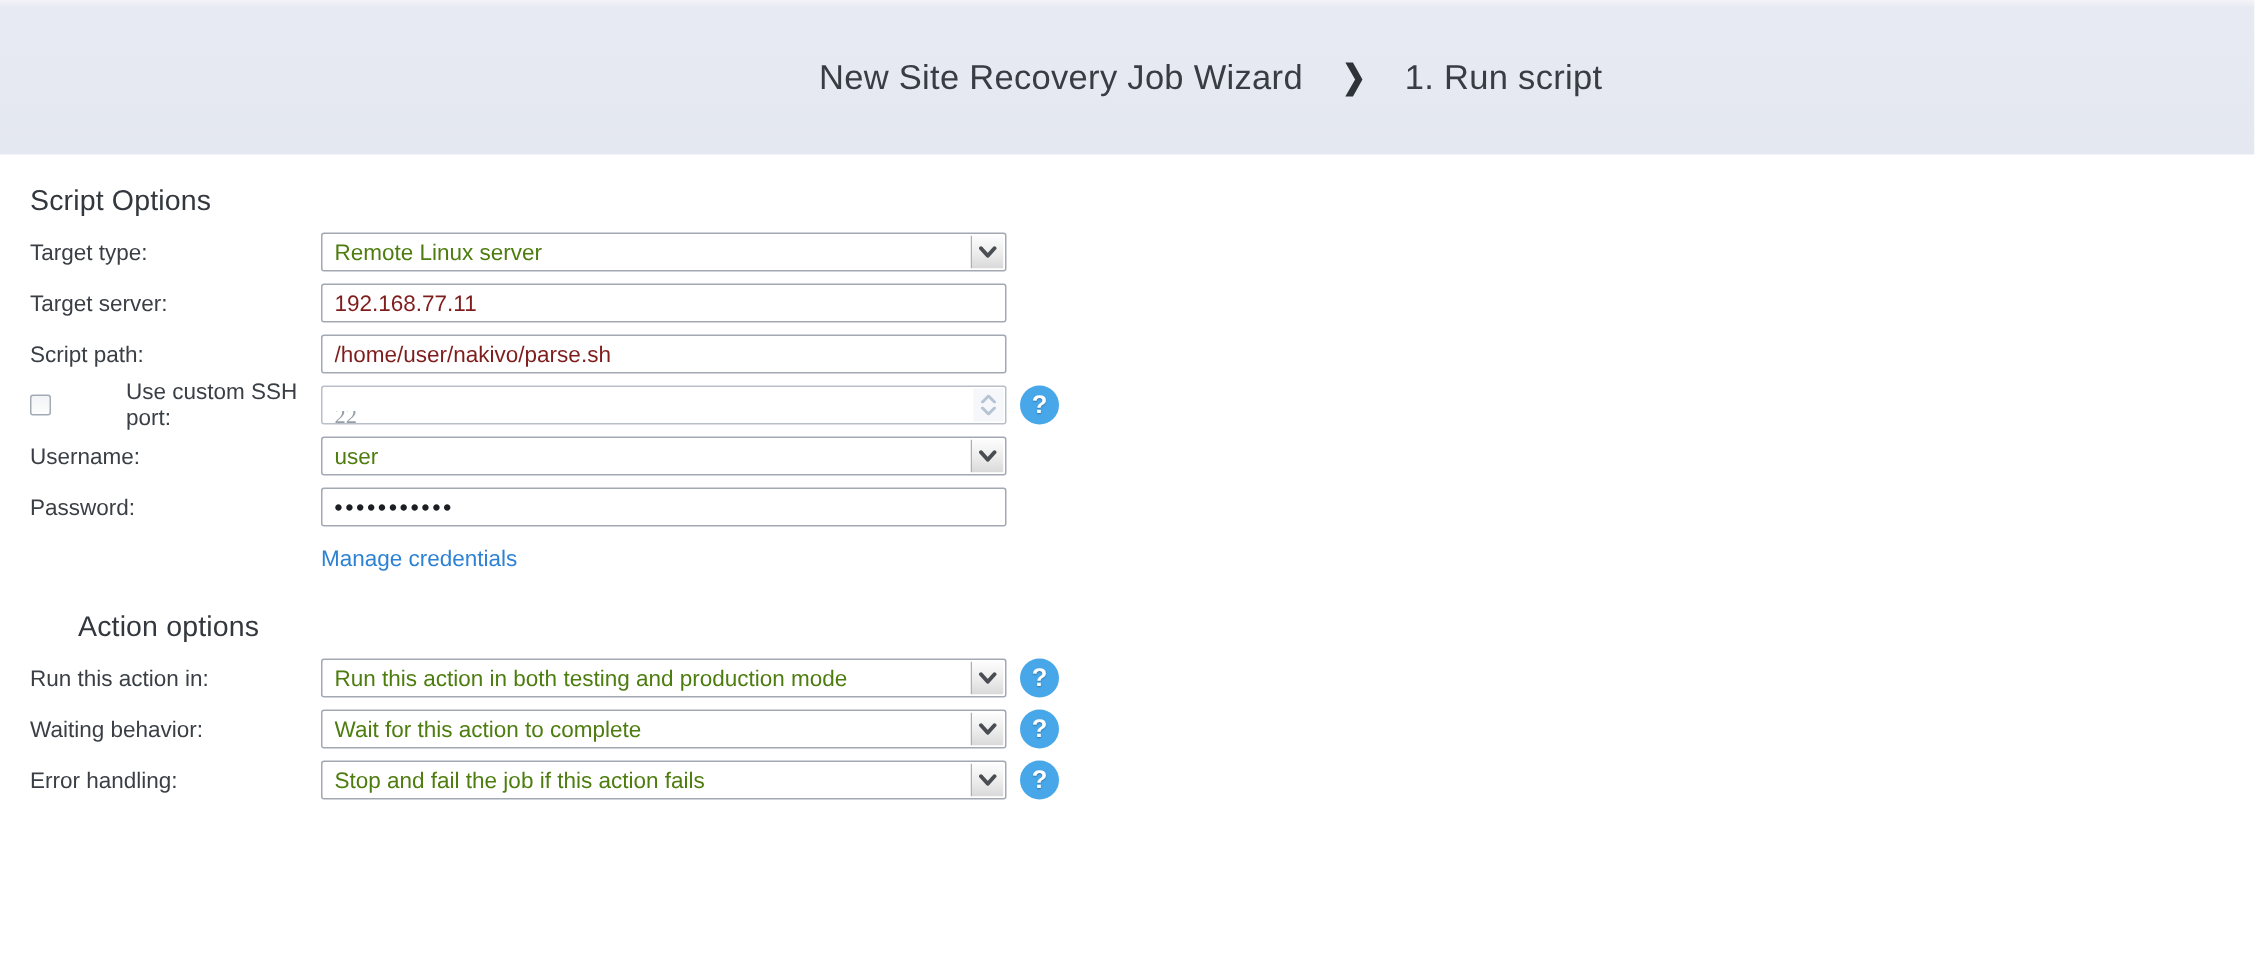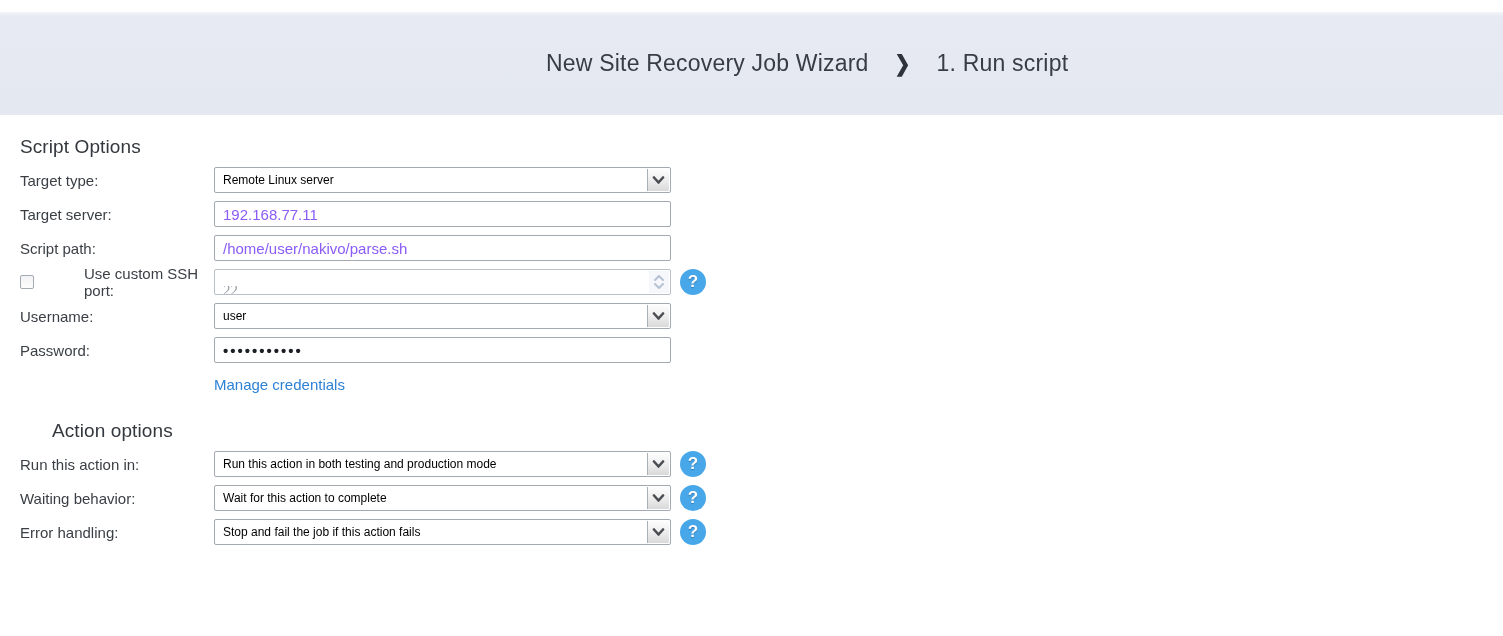--- a/index.html
+++ b/index.html
@@ -7,21 +7,20 @@
     width: 1503px; height: 636px;
     background: #ffffff;
     font-family: "Liberation Sans", sans-serif;
     overflow: hidden;
   }
   
   .wizard-header {
     position: relative;
     width: 100%; height: 103px;
     background: linear-gradient(180deg, #f2f4f8 0px, #e7eaf2 5px, #e4e8f1 100%);
-    margin-top: 12px;
   }
   .wizard-header-title {
     position: absolute;
     left: 546px; top: 0; height: 103px;
     display: flex; align-items: center; gap: 26px;
     color: #383d44;
   }
   .wizard-title-text { font-size: 23px; letter-spacing: 0.2px; }
   .wizard-sep {
     font-size: 19px; font-weight: 700; color: #2e333a;
@@ -55,31 +54,31 @@
 
   .field-box {
     position: relative;
     width: 457px; height: 26px;
     border: 1px solid #a2a9b3; border-radius: 2px;
     background: #ffffff;
   }
   .text-input {
     width: 100%; height: 100%;
     border: none; outline: none; background: transparent;
-    padding: 0 8px; font-size: 15px; color: #8b5cf6;
+    padding: 0 8px; font-size: 15px; color: #7f1d1d;
     font-family: "Liberation Sans", sans-serif;
   }
   .password-input { font-weight: 700; font-size: 15px; letter-spacing: 2px; color: #1b1e22; }
 
   
   .dropdown { cursor: default; }
   .dropdown-value {
     position: absolute; left: 8px; top: 0; right: 30px; bottom: 0;
     display: flex; align-items: center;
-    font-size: 12px; color: #000000; white-space: nowrap; overflow: hidden;
+    font-size: 15px; color: #4d7c0f; white-space: nowrap; overflow: hidden;
   }
   .dropdown-button {
     position: absolute; top: 1px; right: 1px; bottom: 1px; width: 22px;
     border-left: 1px solid #aab0b8; border-radius: 0 1px 1px 0;
     background: linear-gradient(180deg, #fdfdfd, #ececec 55%, #d9d9d9);
     display: flex; align-items: center; justify-content: center;
   }
 
   
   .field-box.disabled { border-color: #b8bfc9; }

